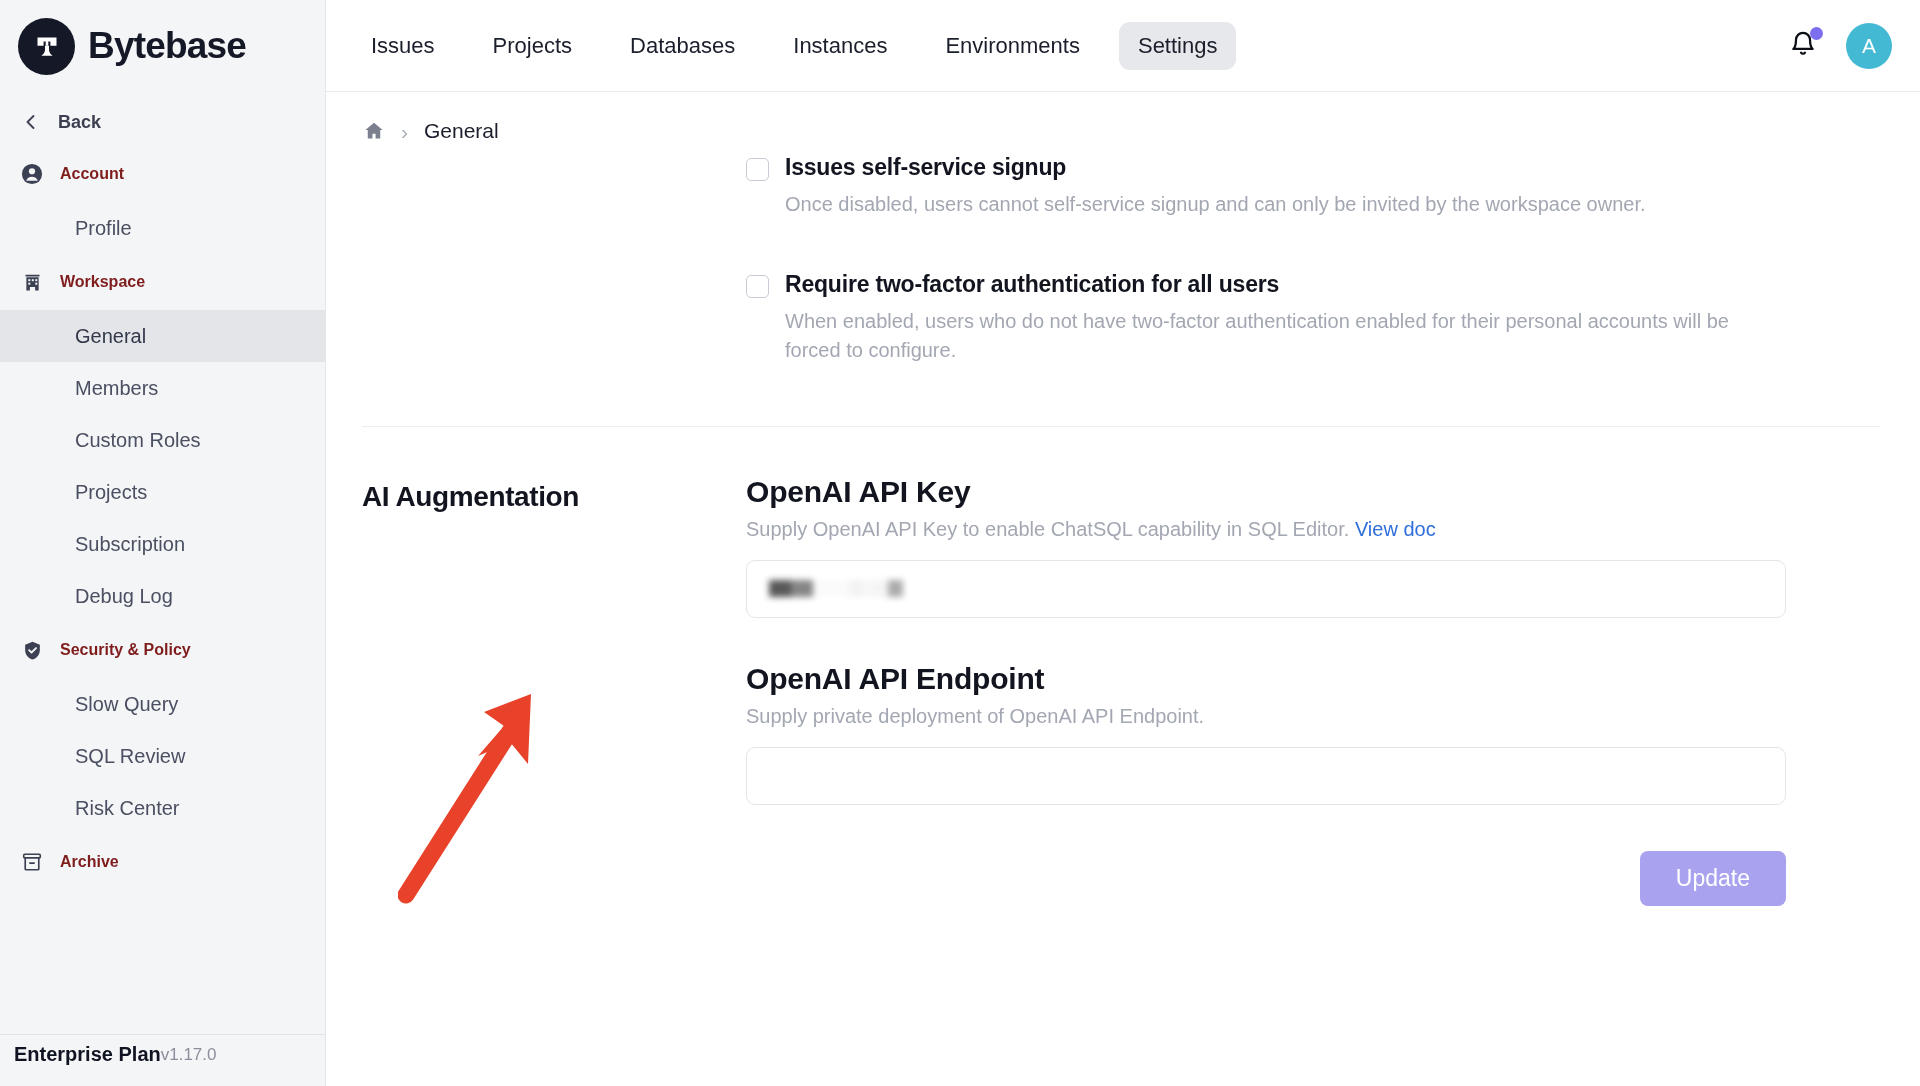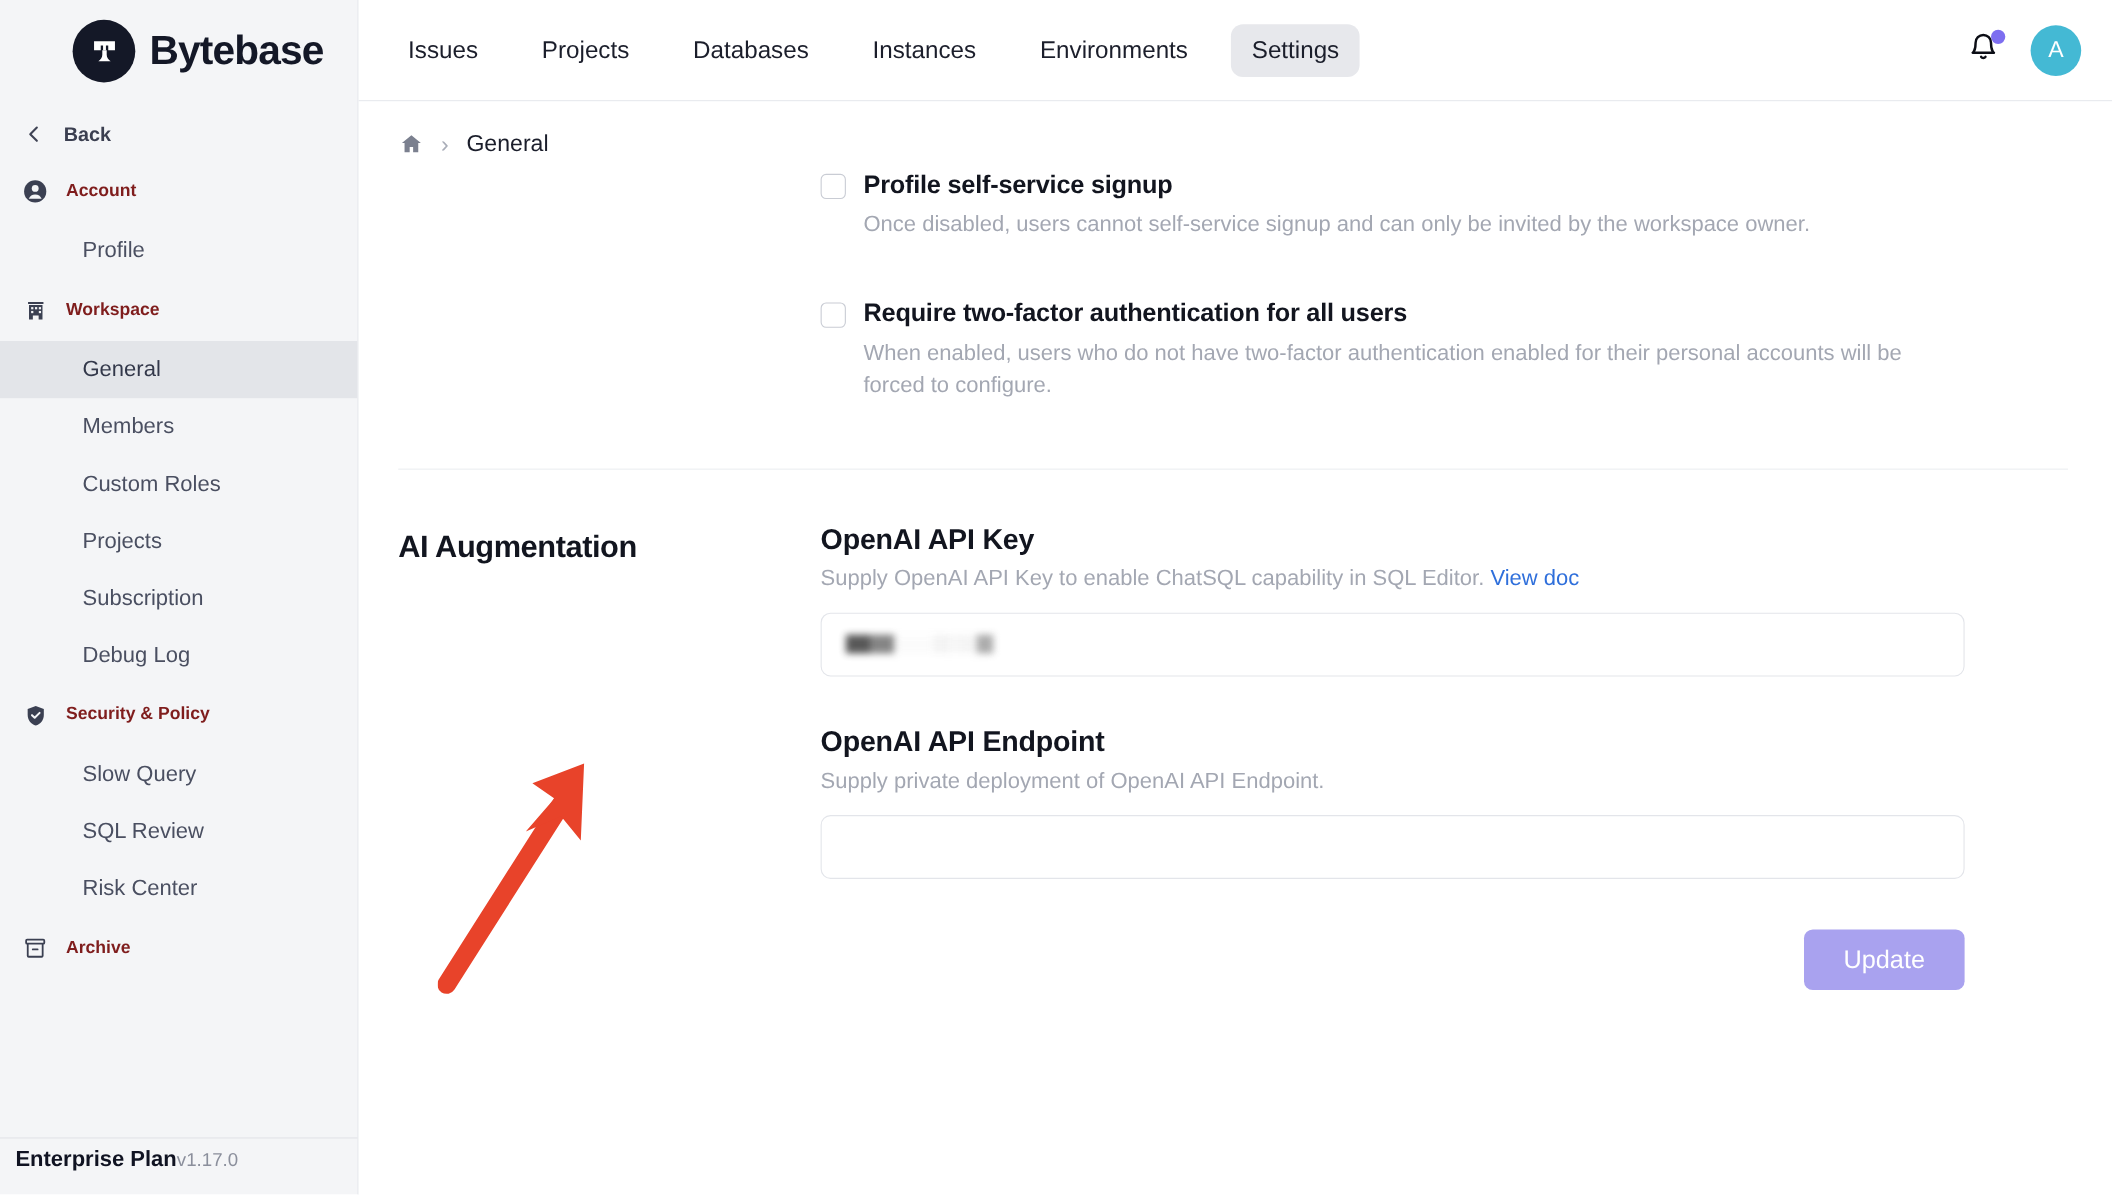--- a/index.html
+++ b/index.html
@@ -32,21 +32,20 @@
     flex-direction: column;
     flex: 0 0 326px;
   }
 
   .logo-row {
     height: 92px;
     display: flex;
     align-items: center;
     padding-left: 18px;
     gap: 13px;
-    margin-left: 48px;
   }
   .logo-mark {
     width: 57px;
     height: 57px;
     flex: 0 0 57px;
     border-radius: 50%;
     background: #141827;
     display: flex;
     align-items: center;
     justify-content: center;
@@ -281,21 +280,21 @@
     font-weight: 700;
     color: #12151f;
     letter-spacing: -0.4px;
   }
   .ai-right {
     flex: 1 1 auto;
     max-width: 1040px;
   }
 
   .fld-label {
-    font-size: 26px;
+    font-size: 30px;
     font-weight: 700;
     color: #12151f;
     letter-spacing: -0.2px;
   }
   .fld-help {
     font-size: 20px;
     color: #a3a7b2;
     margin-top: 9px;
   }
   .fld-help a {
@@ -502,21 +501,21 @@
         </span>
         <span class="sep">›</span>
         <span class="cur">General</span>
       </div>
 
       <div class="form-area">
 
         <div class="chk-block">
           <div class="chk-row">
             <span class="cbox"></span>
-            <span class="chk-title">Profile self-service signup</span>
+            <span class="chk-title">Issues self-service signup</span>
           </div>
           <div class="chk-desc">Once disabled, users cannot self-service signup and can only be invited by the workspace owner.</div>
         </div>
 
         <div class="gap-1"></div>
 
         <div class="chk-block">
           <div class="chk-row">
             <span class="cbox"></span>
             <span class="chk-title">Require two-factor authentication for all users</span>

